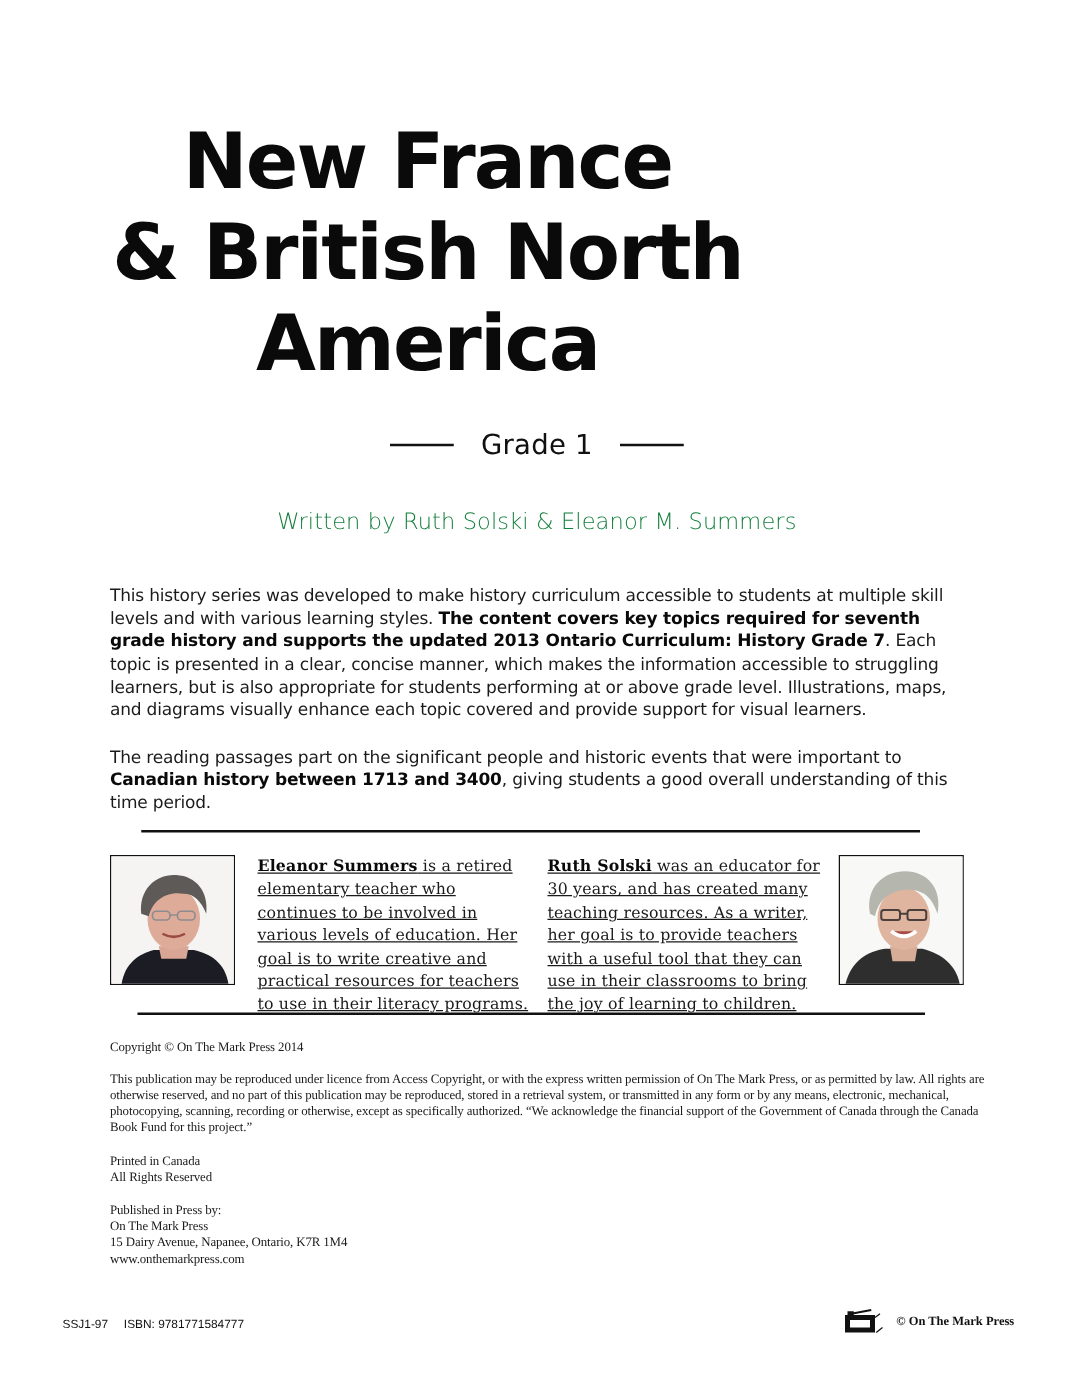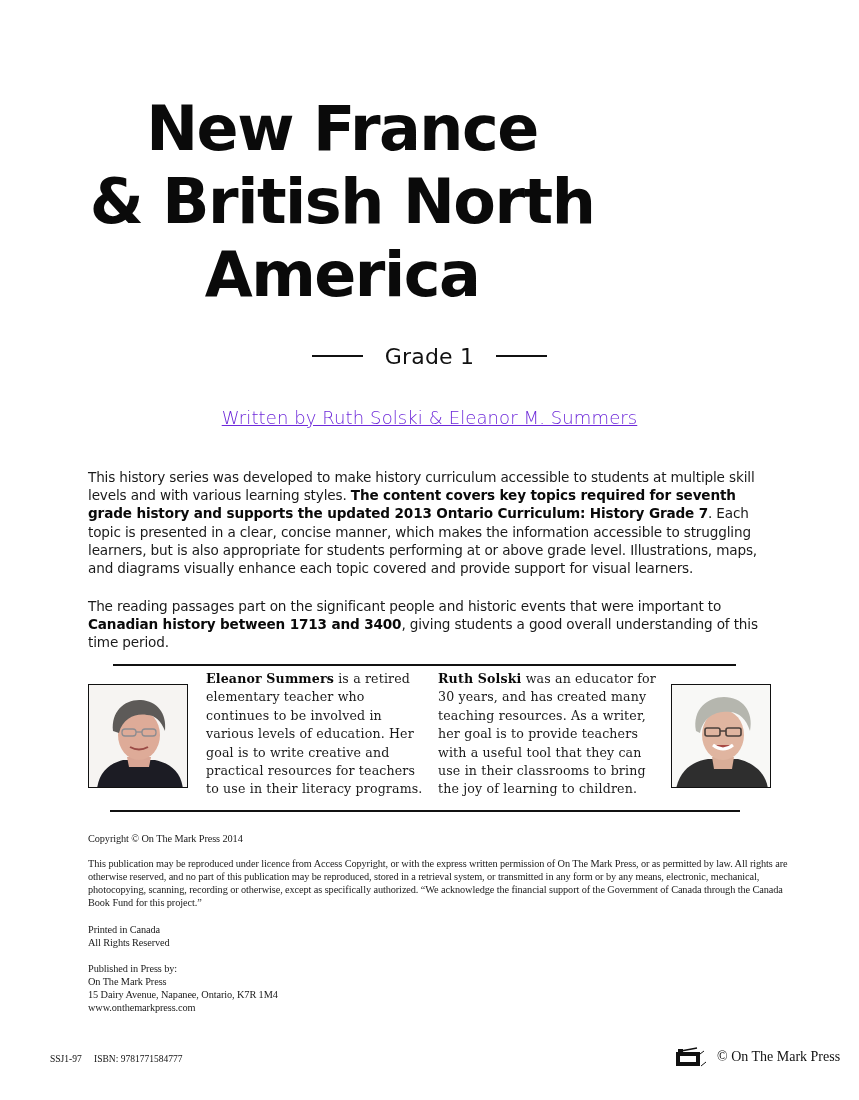--- a/index.html
+++ b/index.html
@@ -18,22 +18,22 @@
       display: flex; align-items: center; justify-content: center;
     }
     .grade-line { width: 51px; height: 2px; background: #111; }
     .grade-label {
       font-family: "DejaVu Sans", sans-serif; font-size: 22px; color: #111;
       margin: 0 22px; letter-spacing: 0.2px;
     }
 
     .authors-line {
       position: absolute; left: 0; top: 407px; width: 859px; text-align: center;
-      font-family: "DejaVu Sans", sans-serif; font-size: 18px; color: #6d28d9;
-      font-weight: 300; letter-spacing: 0.1px; text-decoration: underline;
+      font-family: "DejaVu Sans", sans-serif; font-size: 18px; color: #15803d;
+      font-weight: 300; letter-spacing: 0.1px;
     }
 
     .intro {
       position: absolute; left: 88px; width: 685px;
       font-family: "DejaVu Sans", sans-serif; font-size: 13.6px; line-height: 18.2px;
       color: #1a1a1a; letter-spacing: -0.15px;
     }
     .intro b { font-weight: bold; color: #0a0a0a; }
     .intro-1 { top: 468px; }
     .intro-2 { top: 597px; }
@@ -43,48 +43,48 @@
     .rule-bottom { left: 110px; width: 630px; top: 810px; }
 
     .photo {
       position: absolute; width: 100px; height: 104px; border: 1.5px solid #111;
       background: #fafafa; overflow: hidden;
     }
     .photo-eleanor { left: 88px; top: 684px; }
     .photo-ruth { left: 671px; top: 684px; }
 
     .bio {
-      position: absolute; top: 670px; width: 225px;
+      position: absolute; top: 684px; width: 225px;
       font-family: "DejaVu Serif", serif; font-size: 12.6px; line-height: 18.4px;
-      color: #1a1a1a; letter-spacing: 0.15px;
+      color: #1a1a1a; letter-spacing: 0.15px; text-decoration: underline;
     }
     .bio b { font-weight: bold; color: #0a0a0a; }
     .bio-eleanor { left: 206px; }
     .bio-ruth { left: 438px; }
 
     .fine {
       position: absolute; left: 88px; width: 700px;
       font-family: "Liberation Serif", serif; font-size: 10.3px; line-height: 13px;
       color: #1a1a1a; letter-spacing: -0.1px;
     }
     .copyright { top: 832px; }
     .license { top: 857px; }
     .rights { top: 923px; }
     .published { top: 962px; }
 
     .footer-left {
       position: absolute; left: 50px; top: 1054px;
-      font-family: Liberation Serif, serif; font-size: 9.5px; color: #111;
+      font-family: Liberation Sans, sans-serif; font-size: 9.5px; color: #111;
     }
     .footer-left span + span { margin-left: 10px; }
     .footer-right {
       position: absolute; left: 675px; top: 1046px; display: flex; align-items: center;
     }
     .footer-right .press-text {
-      font-family: "Liberation Serif", serif; font-size: 14px; color: #111; margin-left: 8px;
+      font-family: "Liberation Serif", serif; font-size: 10px; color: #111; margin-left: 8px; font-weight: bold;
     }
   </style>
 </head>
 <body>
 
 <h1 class="title">
   <span>New France</span>
   <span>&amp; British North</span>
   <span>America</span>
 </h1>

